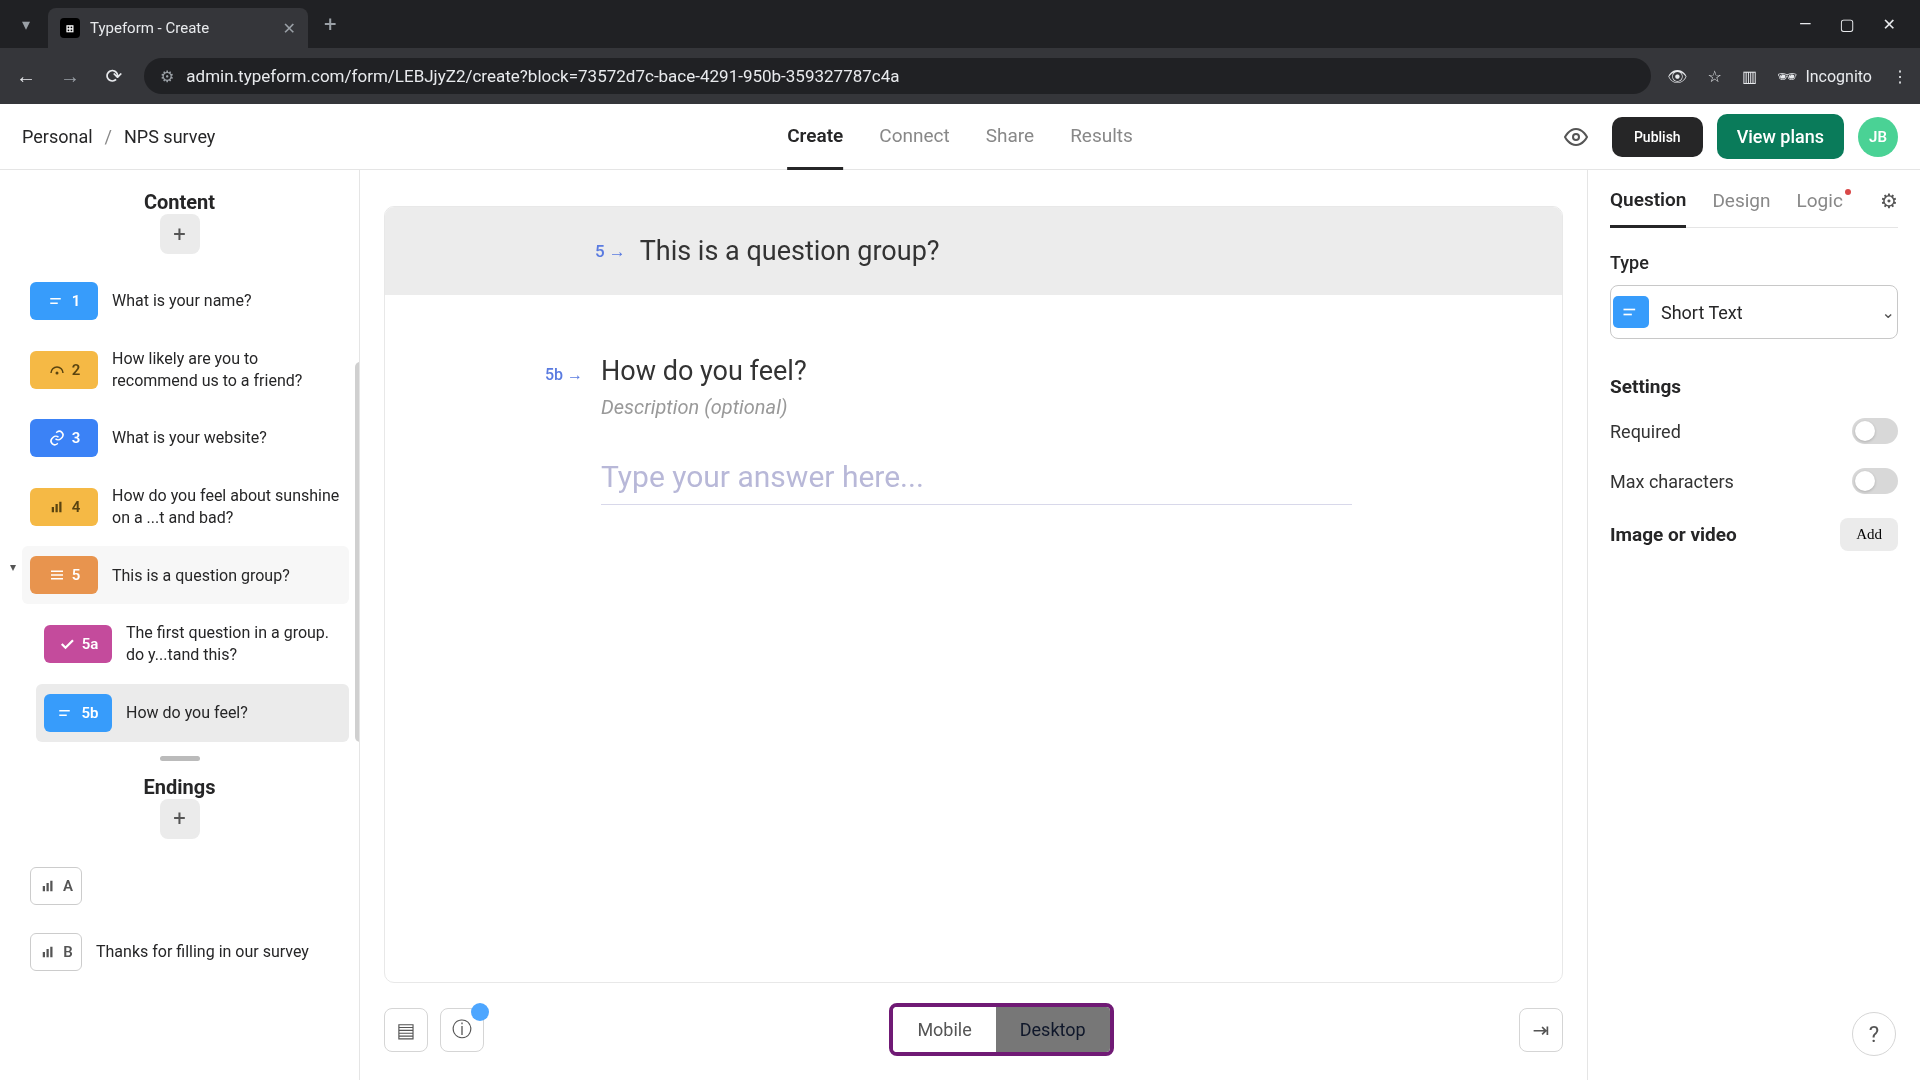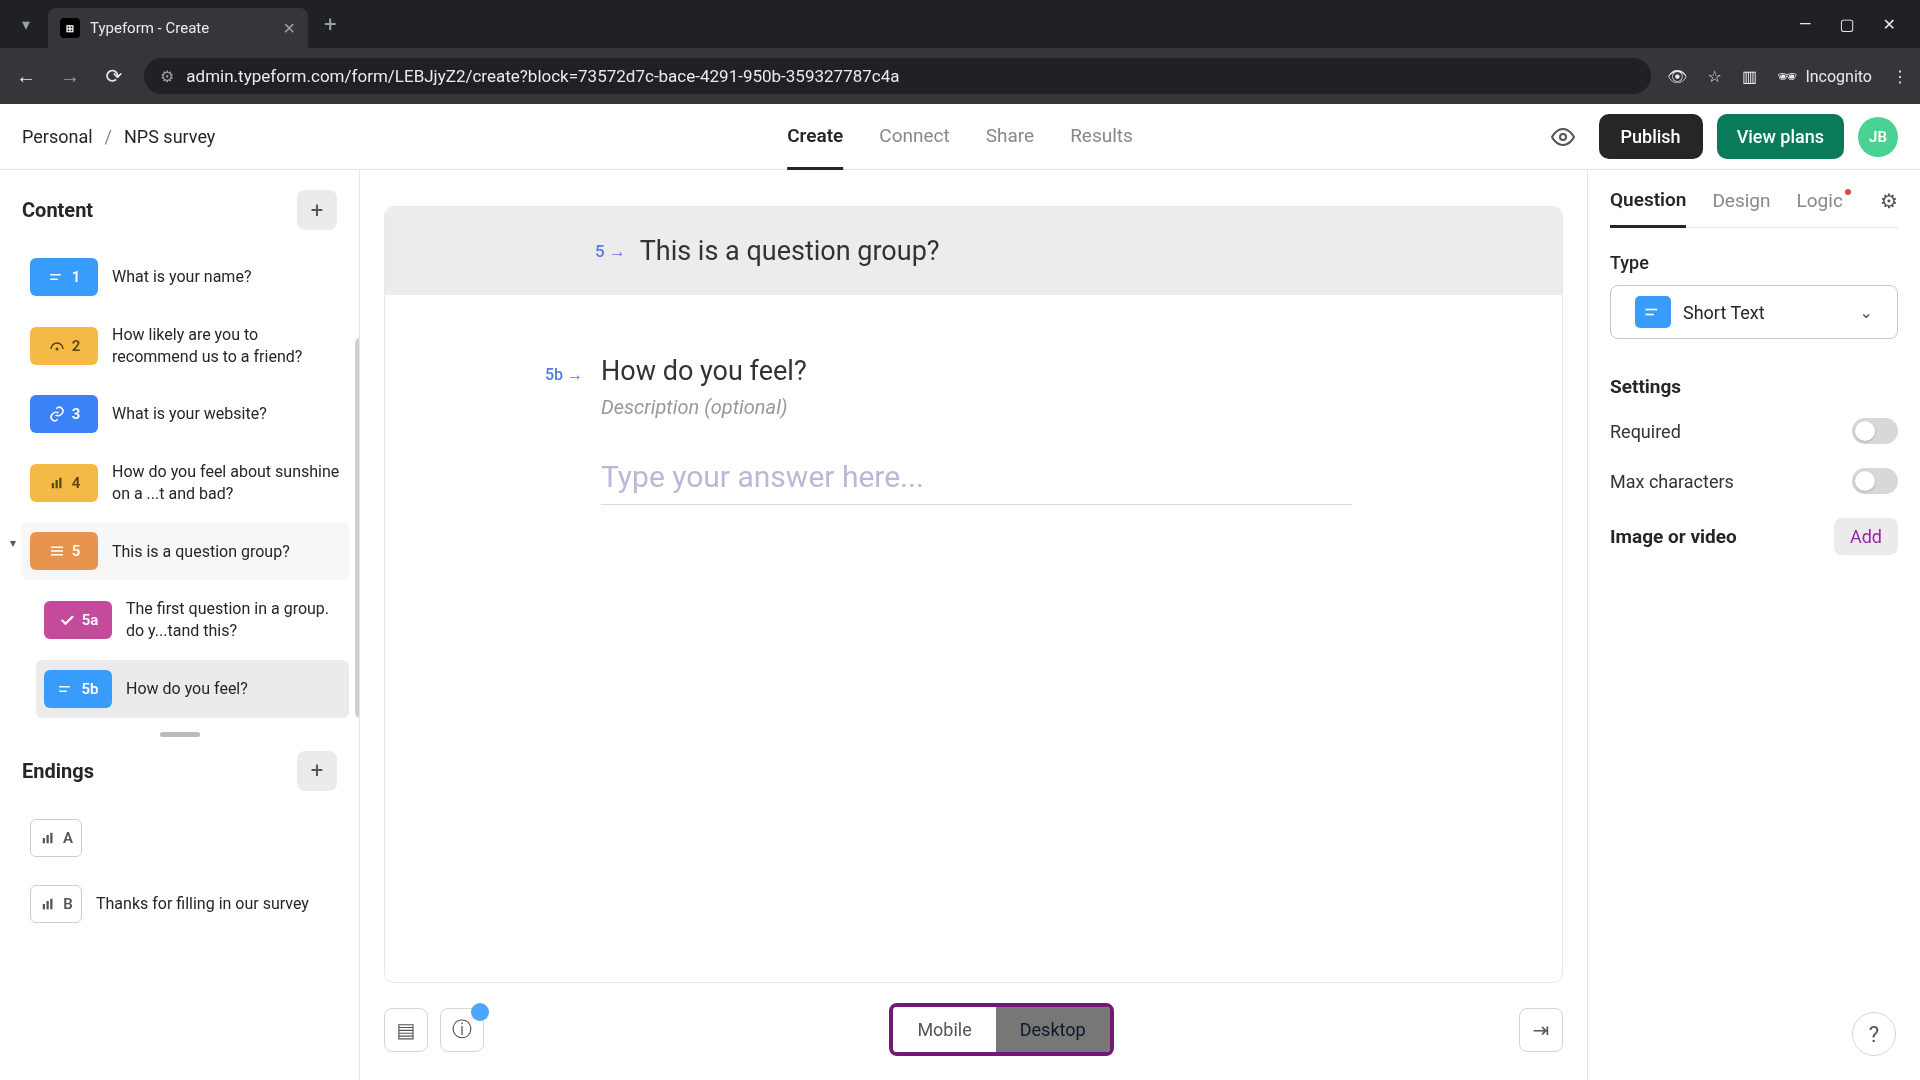--- a/index.html
+++ b/index.html
@@ -27,31 +27,31 @@
 
 
 .app-header { display: flex; align-items: center; height: 66px; padding: 0 22px; border-bottom: 1px solid #e5e5e5; background: #fff; }
 .breadcrumb { display: flex; align-items: center; gap: 12px; font-size: 18px; color: #262627; }
 .breadcrumb-sep { color: #888; }
 .header-tabs { position: absolute; left: 50%; transform: translateX(-50%); display: flex; gap: 36px; }
 .header-tab { font-size: 19px; color: #888; padding: 20px 0; cursor: pointer; }
 .header-tab.active { color: #262627; font-weight: 600; border-bottom: 3px solid #262627; }
 .header-right { margin-left: auto; display: flex; align-items: center; gap: 14px; }
 .icon-btn { width: 44px; height: 44px; border-radius: 8px; display: flex; align-items: center; justify-content: center; cursor: pointer; color: #555; font-size: 20px; }
-.btn-publish { background: #262627; color: #fff; padding: 12px 22px; border-radius: 10px; font-size: 18px; font-weight: 500; cursor: pointer; }
+.btn-publish { background: #262627; color: #fff; padding: 12px 22px; border-radius: 10px; font-size: 14px; font-weight: 500; cursor: pointer; }
 .btn-plans { background: #0a7b5a; color: #fff; padding: 12px 20px; border-radius: 10px; font-size: 18px; font-weight: 500; cursor: pointer; }
 .avatar { width: 40px; height: 40px; border-radius: 50%; background: #4ad295; color: #fff; display: flex; align-items: center; justify-content: center; font-size: 15px; font-weight: 600; }
 
 
 .main { display: flex; height: calc(100% - 170px); }
 
 
 .sidebar { width: 360px; border-right: 1px solid #e5e5e5; display: flex; flex-direction: column; padding: 20px 0; overflow-y: auto; }
 .sidebar-section { padding: 0 22px; }
-.sidebar-header { display: flex; align-items: center; justify-content: space-between; margin-bottom: 18px; }
+.sidebar-header { display: flex; align-items: center; justify-content: space-between; margin-bottom: 18px; flex-direction: column; }
 .sidebar-title { font-size: 20px; font-weight: 700; color: #262627; }
 .add-btn { width: 40px; height: 40px; background: #ebebeb; border-radius: 8px; display: flex; align-items: center; justify-content: center; font-size: 22px; color: #555; cursor: pointer; }
 .content-list { padding: 0 10px 0 22px; position: relative; }
 .content-item { display: flex; align-items: center; gap: 14px; padding: 10px 8px; border-radius: 6px; cursor: pointer; margin-bottom: 8px; position: relative; }
 .content-item.selected { background: #ebebeb; }
 .content-item.nested { margin-left: 14px; }
 .item-badge { min-width: 68px; height: 38px; border-radius: 6px; display: flex; align-items: center; justify-content: center; gap: 6px; color: #fff; font-size: 15px; font-weight: 600; }
 .item-badge svg { width: 18px; height: 18px; }
 .badge-blue { background: #379cfb; }
 .badge-yellow { background: #f5b945; color: #5a4410; }
@@ -88,31 +88,31 @@
 .view-opt.active { background: #777; color: #0f172a; }
 
 
 .right-panel { width: 333px; border-left: 1px solid #e5e5e5; padding: 18px 22px; }
 .panel-tabs { display: flex; gap: 26px; align-items: center; border-bottom: 1px solid #e5e5e5; margin-bottom: 24px; }
 .panel-tab { font-size: 19px; color: #888; padding-bottom: 14px; cursor: pointer; position: relative; }
 .panel-tab.active { color: #262627; font-weight: 600; border-bottom: 3px solid #262627; margin-bottom: -1px; }
 .panel-tab .dot { position: absolute; top: 0; right: -8px; width: 6px; height: 6px; background: #d94848; border-radius: 50%; }
 .panel-gear { margin-left: auto; color: #555; font-size: 20px; cursor: pointer; padding-bottom: 14px; }
 .panel-label { font-size: 18px; color: #262627; margin-bottom: 12px; font-weight: 500; }
-.type-select { display: flex; align-items: center; gap: 12px; border: 1px solid #c8c8c8; border-radius: 8px; padding: 10px 24px; cursor: pointer; margin-bottom: 36px; }
+.type-select { display: flex; align-items: center; gap: 12px; border: 1px solid #c8c8c8; border-radius: 8px; padding: 10px 2px; cursor: pointer; margin-bottom: 36px; }
 .type-icon { width: 36px; height: 32px; background: #379cfb; border-radius: 5px; display: flex; align-items: center; justify-content: center; }
 .type-name { font-size: 18px; color: #262627; flex: 1; }
 .type-caret { color: #555; }
 .settings-heading { font-size: 19px; font-weight: 700; color: #262627; margin-bottom: 20px; }
 .setting-row { display: flex; align-items: center; justify-content: space-between; margin-bottom: 24px; gap: 41px; }
 .setting-label { font-size: 18px; color: #333; }
 .toggle { width: 46px; height: 26px; background: #d8d8d8; border-radius: 13px; position: relative; cursor: pointer; }
 .toggle::after { content: ''; position: absolute; width: 20px; height: 20px; background: #fff; border-radius: 50%; top: 3px; left: 3px; box-shadow: 0 1px 3px rgba(0,0,0,0.2); }
 .media-heading { font-size: 19px; font-weight: 700; color: #262627; }
-.btn-add { background: #ebebeb; padding: 8px 16px; border-radius: 8px; font-size: 18px; cursor: pointer; color: #a21caf; }
+.btn-add { background: #ebebeb; padding: 8px 16px; border-radius: 8px; font-size: 15px; cursor: pointer; color: #000000; font-family: Liberation Serif, serif; }
 
 .help-fab { position: fixed; bottom: 24px; right: 24px; width: 44px; height: 44px; border: 1px solid #d5d5d5; border-radius: 50%; display: flex; align-items: center; justify-content: center; font-size: 22px; color: #555; cursor: pointer; background: #fff; }
 </style>
 </head>
 <body>
 
 <div class="browser-chrome">
   <div class="tab-bar">
     <div class="tab-dropdown">▾</div>
     <div class="tab">

